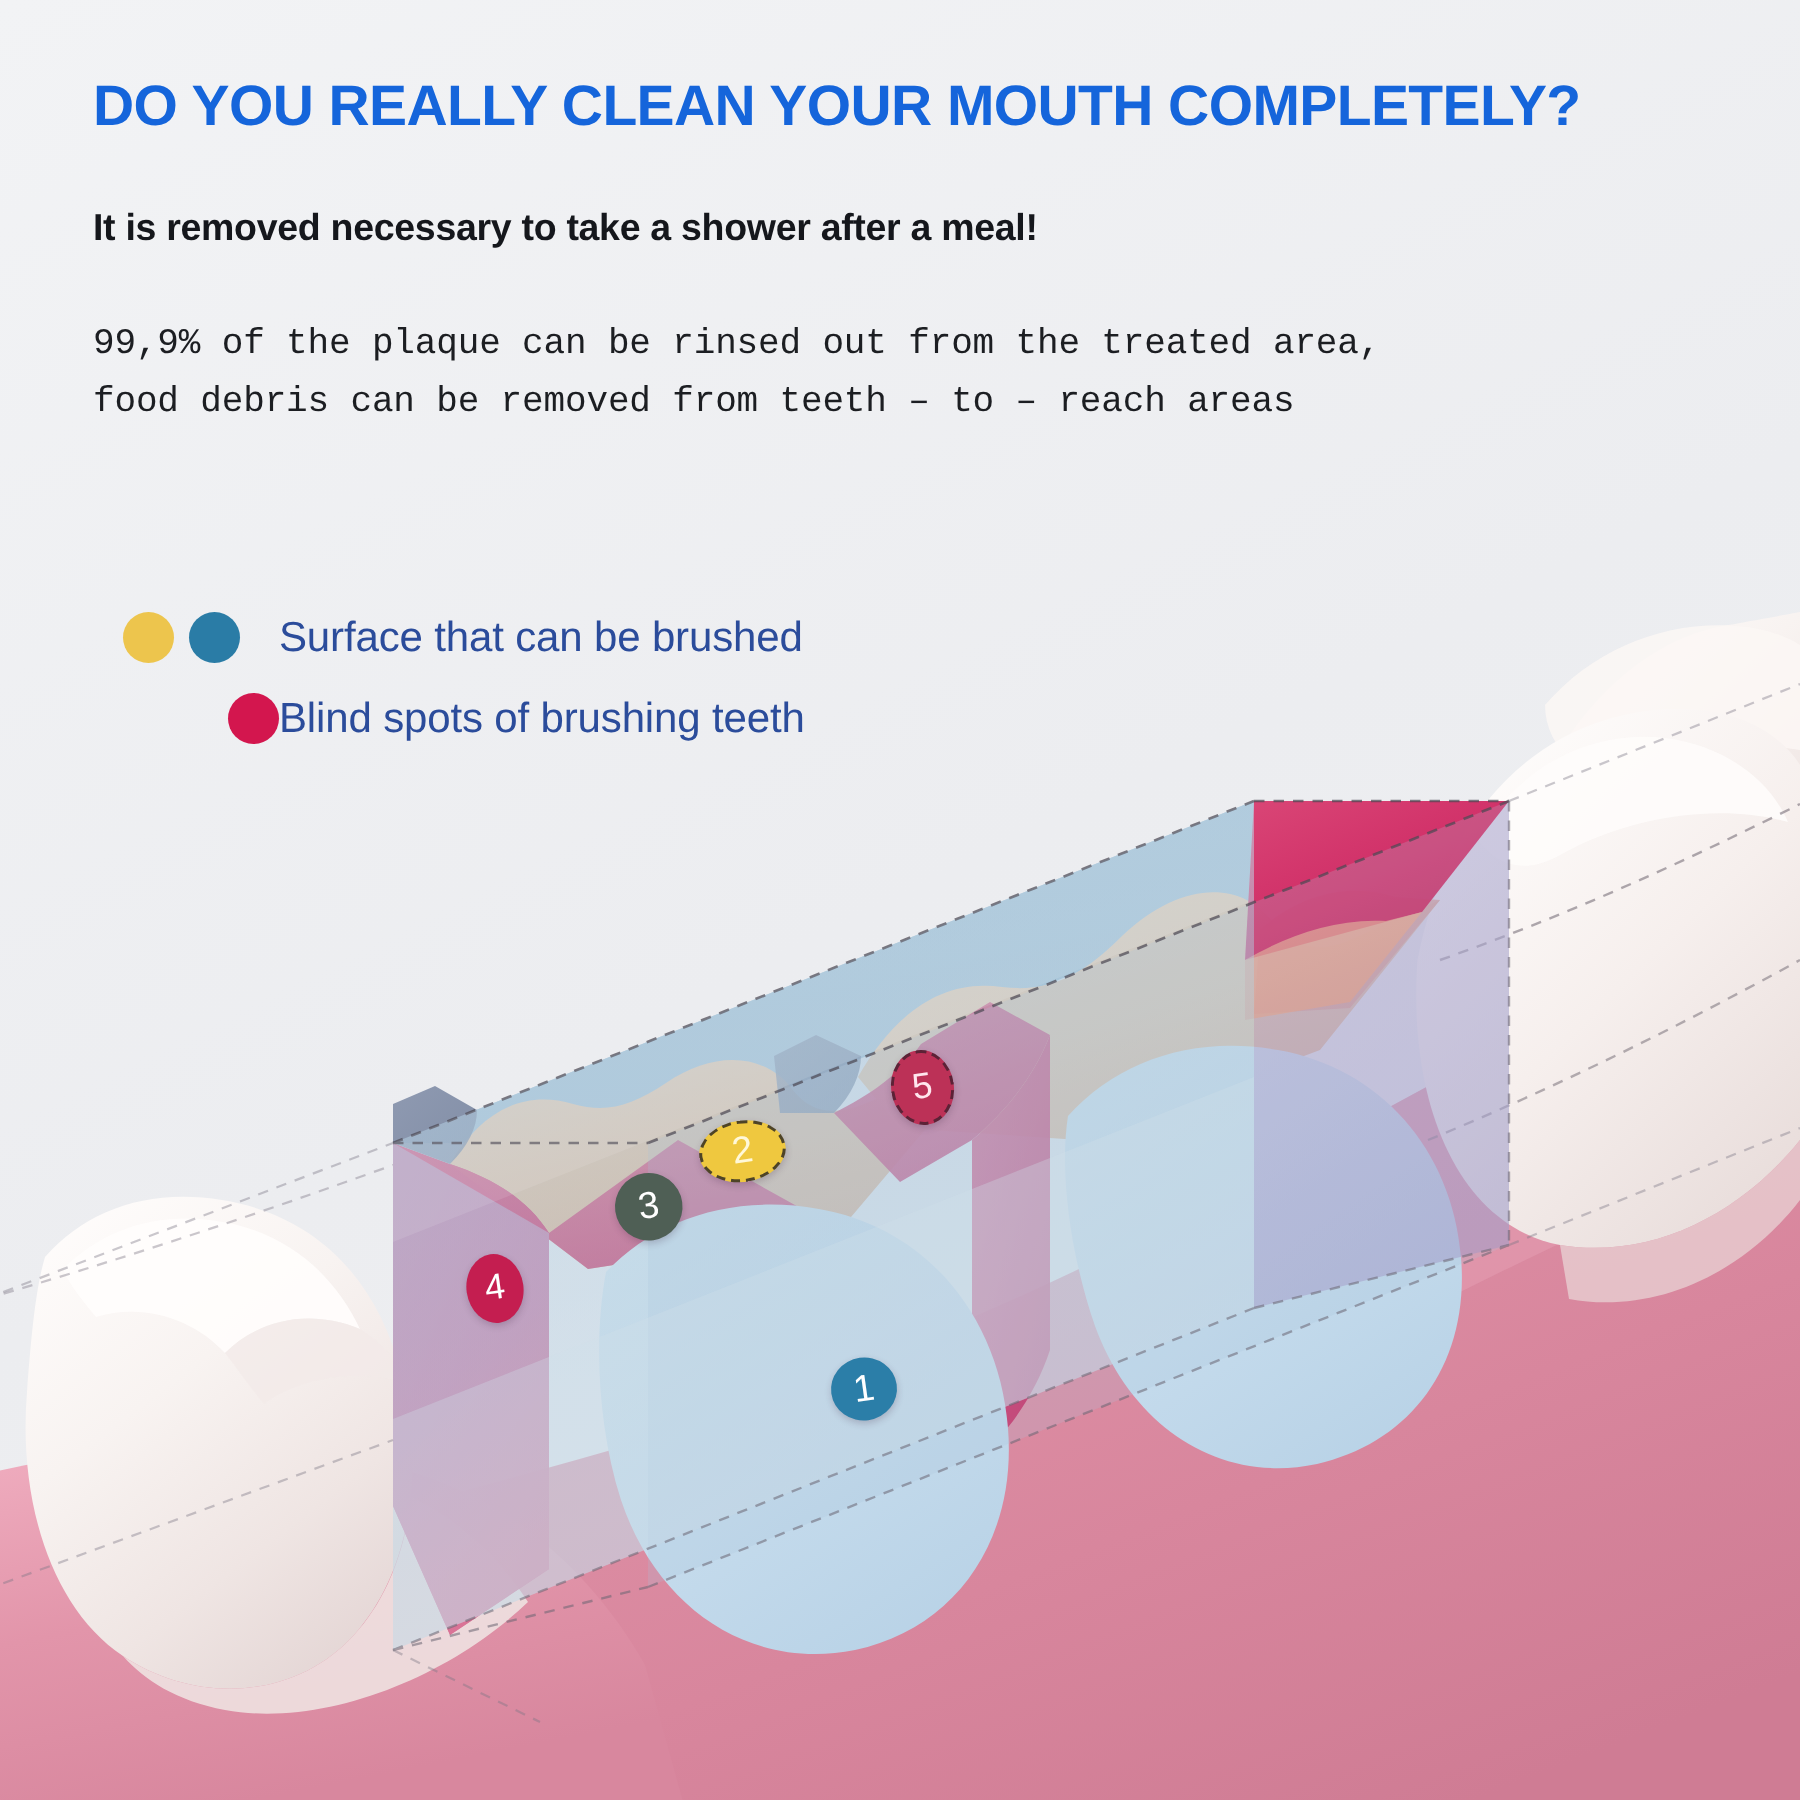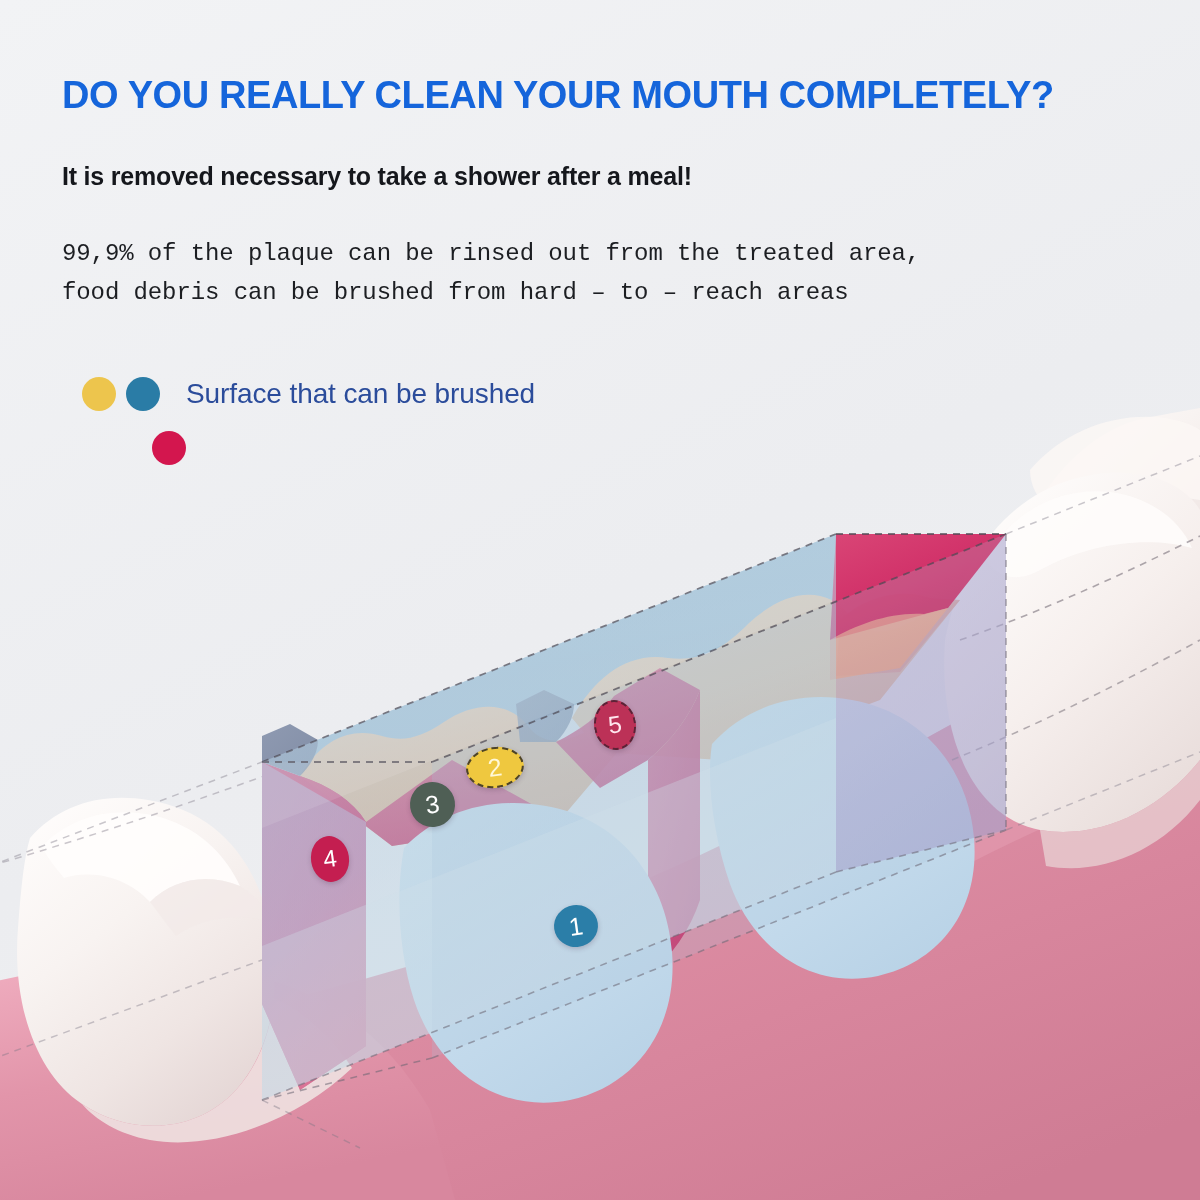--- a/index.html
+++ b/index.html
@@ -14,21 +14,21 @@
     overflow: hidden;
     background: linear-gradient(160deg, #f1f2f4 0%, #eceef1 45%, #eef0f2 100%);
     font-family: "Liberation Sans", sans-serif;
     -webkit-font-smoothing: antialiased;
   }
 
   
   .text-block {
     position: absolute;
     left: 62px;
-    top: 75px;
+    top: 51px;
     width: 1080px;
     z-index: 60;
   }
   .headline {
     font-size: 38px;
     font-weight: 700;
     letter-spacing: -0.4px;
     color: #1565db;
     margin: 0 0 46px 0;
     line-height: 1.08;
@@ -51,21 +51,21 @@
     margin: 0;
     letter-spacing: -0.1px;
     font-family: Liberation Mono, monospace;
   }
   .body-copy span { display: block; }
 
   
   .legend {
     position: absolute;
     left: 82px;
-    top: 367px;
+    top: 398px;
     z-index: 60;
   }
   .legend-row {
     display: flex;
     align-items: center;
     height: 54px;
   }
   .swatches {
     width: 104px;
     display: flex;
@@ -397,35 +397,36 @@
   <div class="marker m2">2</div>
   <div class="marker m3">3</div>
   <div class="marker m4">4</div>
   <div class="marker m5">5</div>
 
   <div class="text-block">
     <h1 class="headline">DO YOU REALLY CLEAN YOUR MOUTH COMPLETELY?</h1>
     <h2 class="subhead">It is removed necessary to take a shower after a meal!</h2>
     <p class="body-copy">
       <span>99,9% of the plaque can be rinsed out from the treated area,</span>
-      <span>food debris can be brushed from hard – to – reach areas</span>
+      <span>food debris can be removed from teeth – to – reach areas</span>
     </p>
   </div>
 
   <div class="legend">
 
     <div class="legend-row">
       <div class="swatches">
         <span class="dot yellow"></span>
         <span class="dot teal"></span>
       </div>
       <span class="legend-label">Surface that can be brushed</span>
     </div>
 
     <div class="legend-row">
       <div class="swatches right-only">
         <span class="dot crimson"></span>
       </div>
+      <span class="legend-label">Blind spots of brushing teeth</span>
     </div>
 
   </div>
 
 </div>
 
 </body></html>

